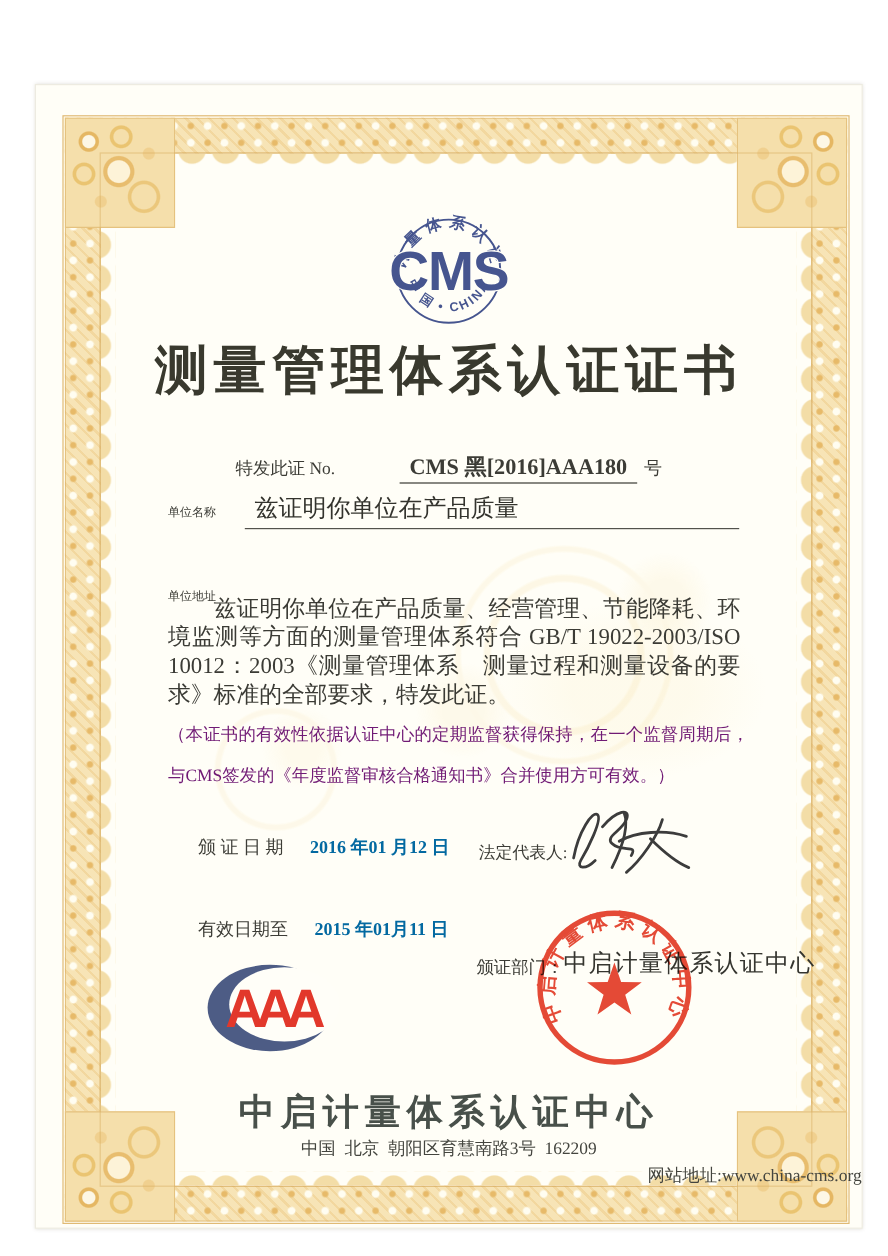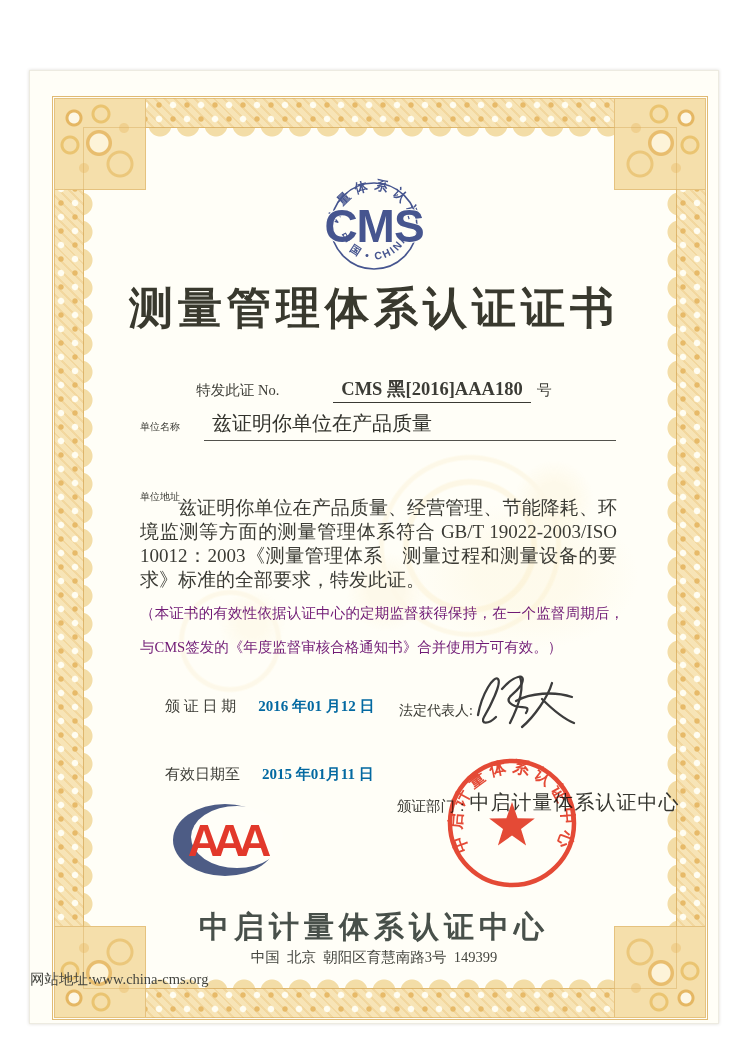--- a/index.html
+++ b/index.html
@@ -121,21 +121,21 @@
   .seal{position:absolute;left:407px;top:677px;width:150px;height:150px;
     mix-blend-mode:multiply;opacity:.92;}
   .aaa{position:absolute;left:140px;top:728px;width:114px;height:82px;}
   .footer-org{
     position:absolute;left:0;right:0;top:836px;text-align:center;
     font-size:30px;font-weight:bold;letter-spacing:5px;color:#48504a;
     font-family:"Liberation Sans","DejaVu Sans",sans-serif;
   }
   .footer-addr{position:absolute;left:0;right:0;top:877px;text-align:center;
     font-size:14.5px;color:#44453f;white-space:pre;}
-  .footer-web{position:absolute;left:0;right:0;top:899px;text-align:left;
+  .footer-web{position:absolute;left:0;right:0;top:899px;text-align:right;
     font-size:14.5px;color:#44453f;}
 </style>
 </head>
 <body>
 
 <div id="page">
   <div class="paper">
 
     <div class="wm w1"></div>
     <div class="wm w2"></div>
@@ -228,17 +228,17 @@
       </text>
     </svg>
 
     <svg class="aaa" viewBox="0 0 114 82">
       <ellipse cx="55" cy="41" rx="52" ry="36" fill="#4d5c85"></ellipse>
       <ellipse cx="67" cy="38" rx="46" ry="31" fill="#fffef8"></ellipse>
       <text x="56" y="57" text-anchor="middle" font-size="45" font-weight="bold" fill="#e2382b" letter-spacing="-7" font-family="Liberation Sans, sans-serif">AAA</text>
     </svg>
 
     <div class="footer-org">中启计量体系认证中心</div>
-    <div class="footer-addr">中国  北京  朝阳区育慧南路3号  149399</div>
+    <div class="footer-addr">中国  北京  朝阳区育慧南路3号  162209</div>
     <div class="footer-web">网站地址:www.china-cms.org</div>
 
   </div>
 </div>
 
 </body></html>

